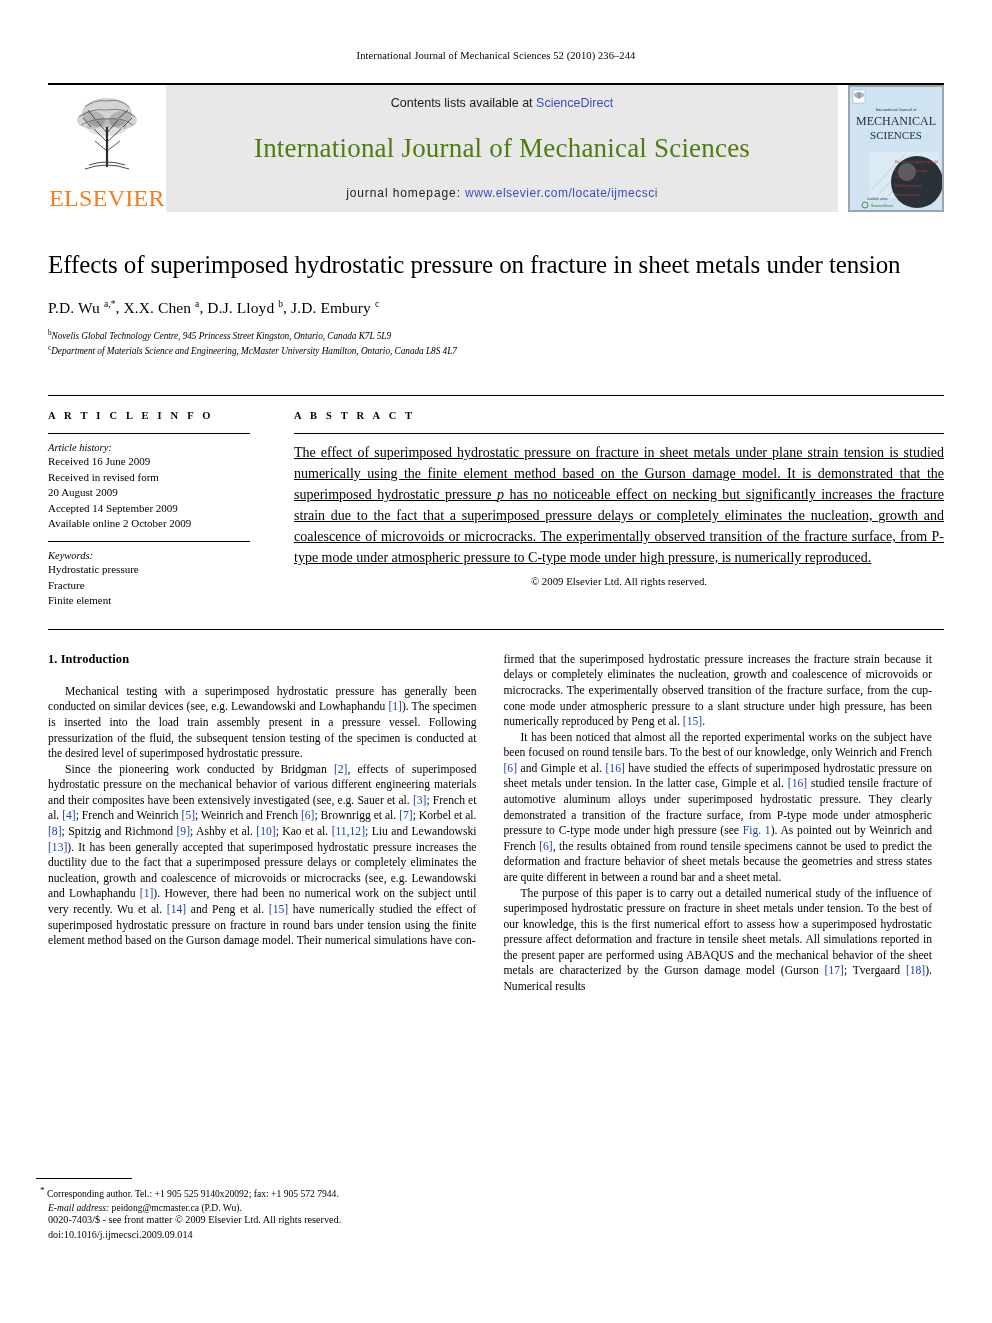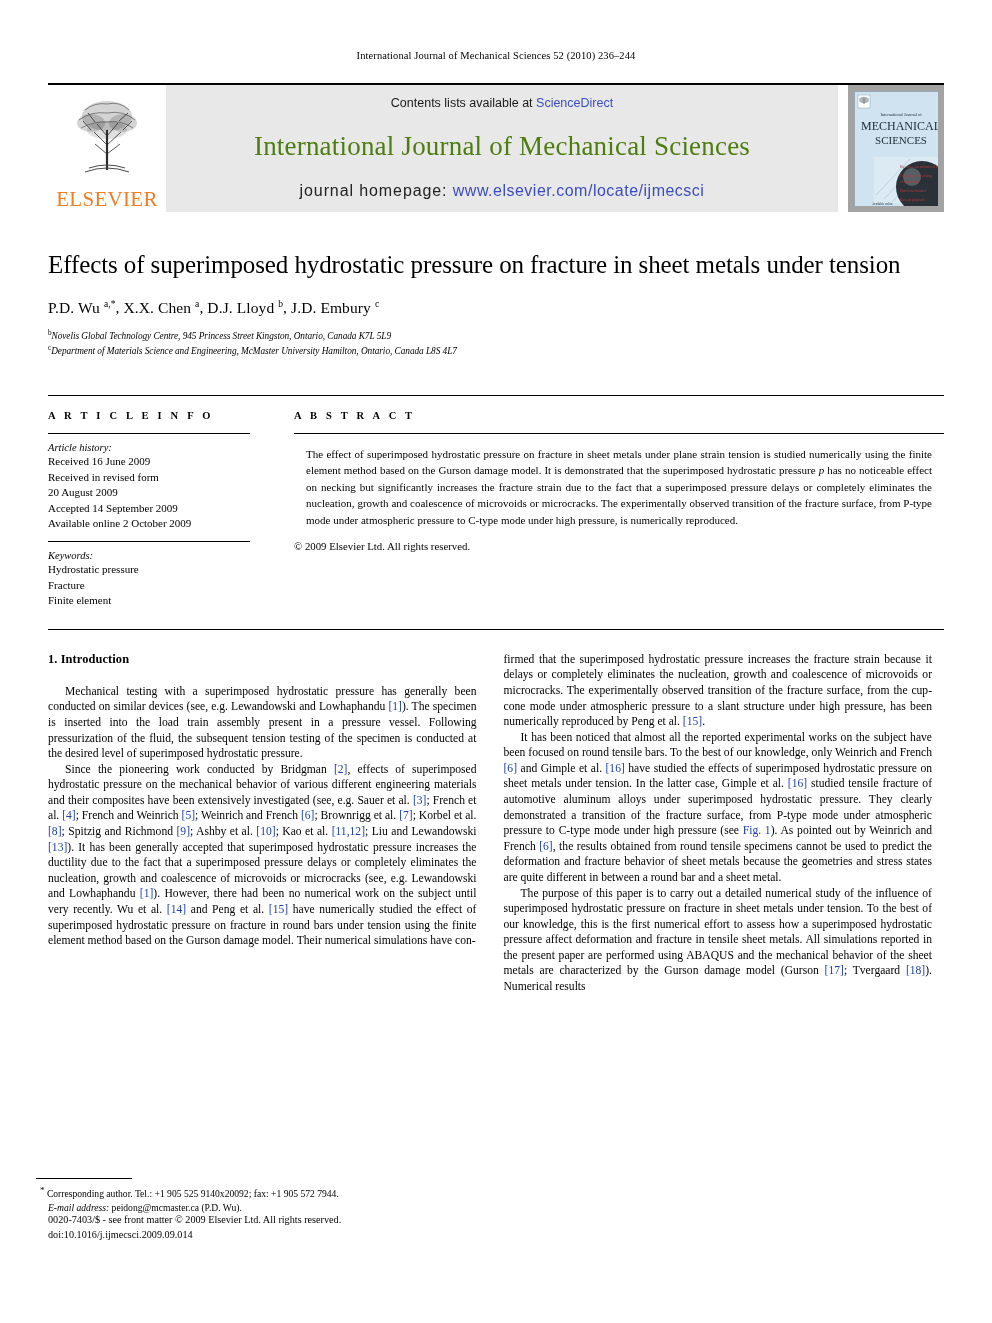--- a/index.html
+++ b/index.html
@@ -47,21 +47,21 @@
     display: flex;
     flex-direction: column;
     justify-content: flex-end;
     align-items: center;
     padding-bottom: 2px;
     box-sizing: border-box;
   }
   .tree-svg { display:block; }
   .elsevier-word {
     font-family: "Liberation Serif", serif;
-    font-size: 21px;
+    font-size: 24px;
     letter-spacing: 0.3px;
     color: #F47C20;
     font-weight: 400;
     line-height: 1;
     margin-top: 7px;
   }
   .masthead-center {
     flex: 1 1 auto;
     background: #e8e8e8;
     display: flex;
@@ -80,33 +80,33 @@
     color: #3b4cc0;
   }
   .journal-title {
     font-family: "Liberation Serif", serif;
     font-size: 27px;
     color: #4d7c0f;
     letter-spacing: 0.2px;
   }
   .homepage-line {
     font-family: "Liberation Sans", sans-serif;
-    font-size: 16px;
+    font-size: 12px;
     letter-spacing: 0.9px;
     color: #222;
   }
   .homepage-line .url {
     color: #3b4cc0;
     letter-spacing: 0.5px;
   }
   .cover-thumb {
     flex: 0 0 96px;
     width: 96px;
     margin-left: 10px;
-    border: 6px solid #a3a3a3;
+    border: 1px solid #a3a3a3;
     background: #f9a8d4;
     position: relative;
     overflow: hidden;
     box-sizing: border-box;
   }
 
   
   .titleblock {
     margin: 38px 48px 0 48px;
   }
@@ -174,28 +174,29 @@
   .hist-line, .kw-line {
     font-size: 11px;
     line-height: 1.42;
   }
   .kw-block { margin-top: 10px; }
   .kw-rule {
     border-top: 1px solid #000;
     margin: 9px 0 8px 0;
   }
   .abstract-body {
-    font-size: 11px;
+    font-size: 14px;
     line-height: 1.5;
     text-align: justify;
-    margin: 12px;
+    margin: 0;
+    text-decoration: underline;
   }
   .abstract-body i { font-style: italic; }
   .copyright {
-    text-align: left;
+    text-align: center;
     font-size: 10.8px;
     margin-top: 7px;
   }
 
   
   .body-rule {
     margin: 20px 48px 0 48px;
     border-top: 1px solid #000;
   }
   .columns {

